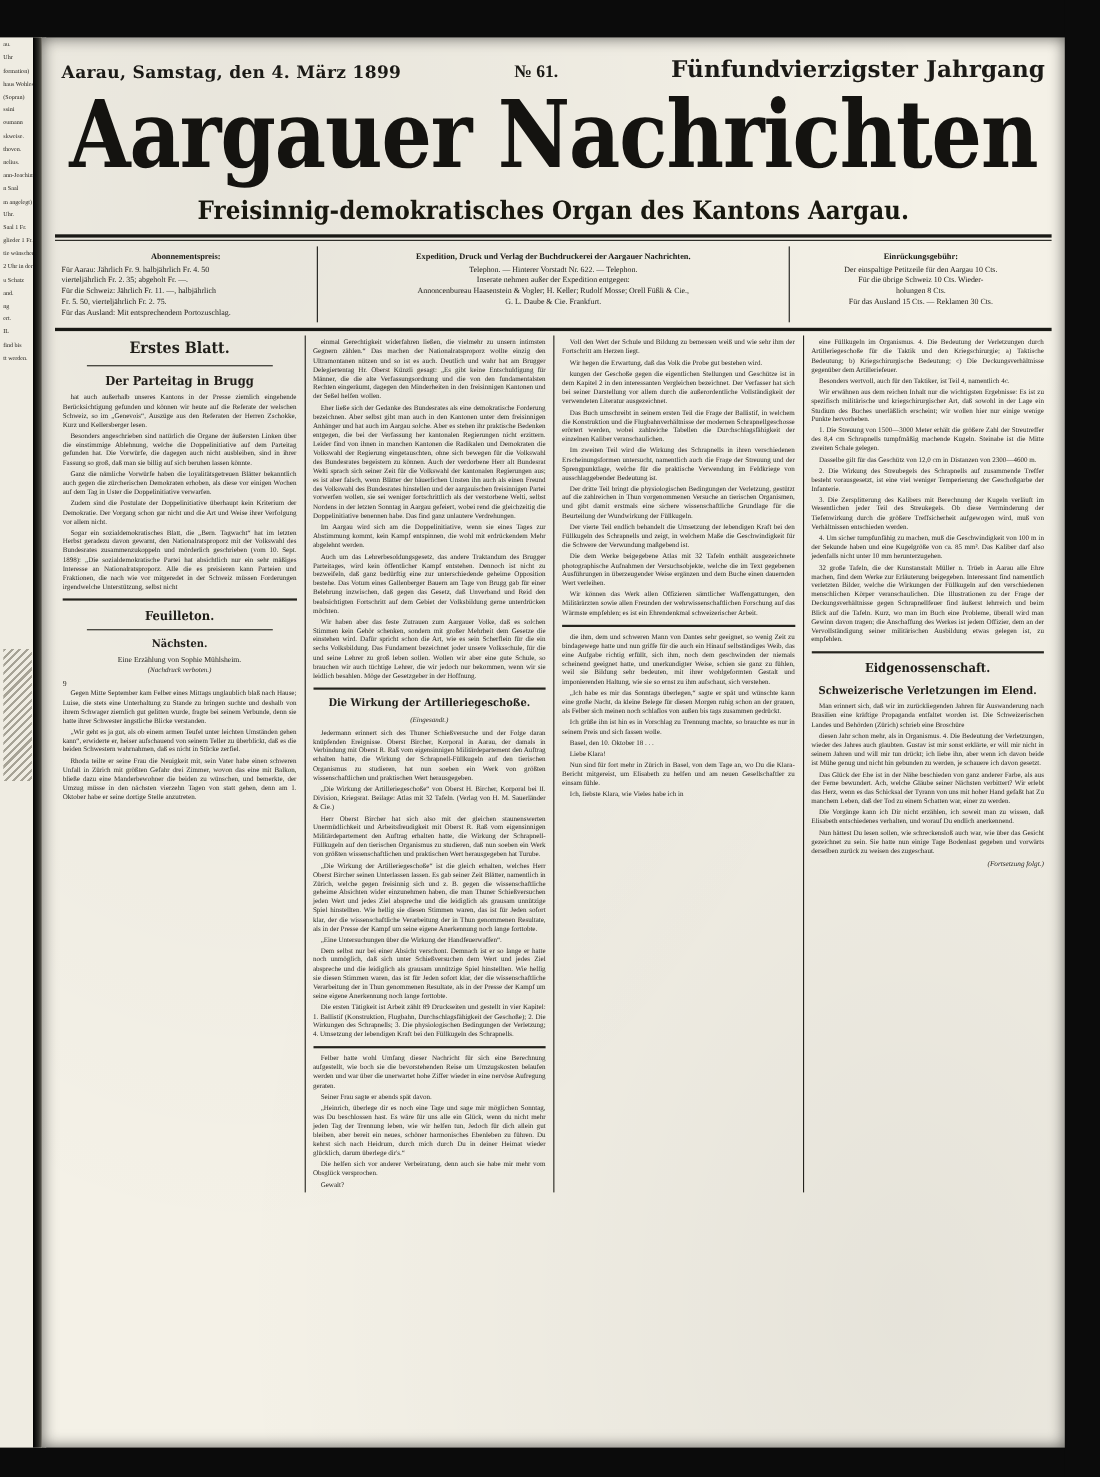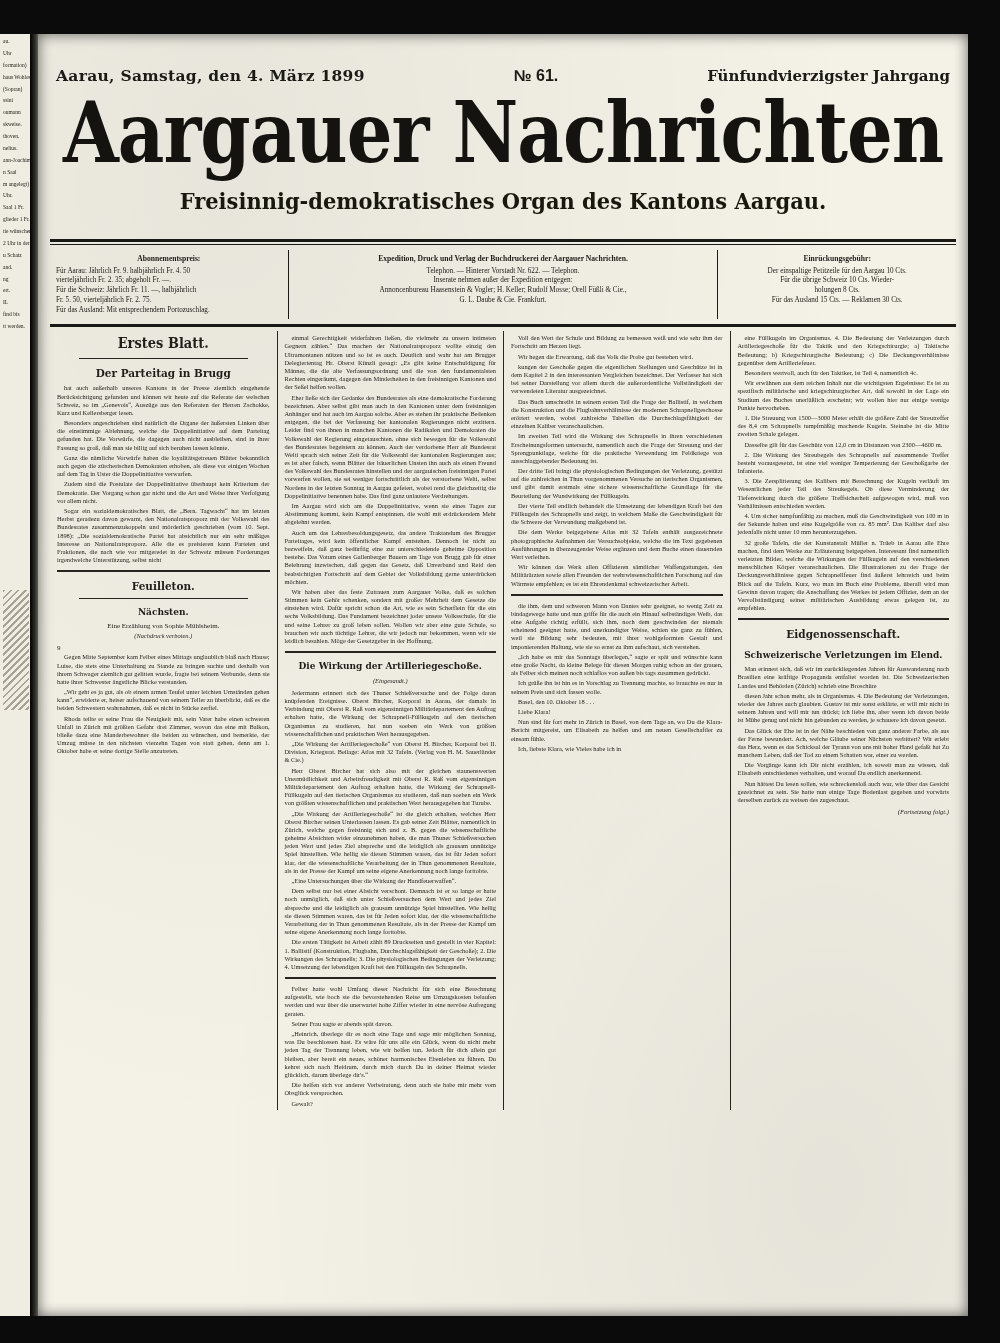--- a/index.html
+++ b/index.html
@@ -18,25 +18,25 @@
        overflow:hidden;font-size:5.5px;line-height:1.25;color:#23211c;padding:4px 3px;
        box-sizing:border-box;}
   .leftstrip .ls{display:block;margin-bottom:5px;font-family:"Liberation Serif",serif;}
   .gutter{position:absolute;left:30px;top:34px;width:12px;height:1282px;
       background:linear-gradient(90deg,#000 0%,#2a2a26 40%,#6d6a60 75%,#bdb9ac 100%);}
   .topbar{position:absolute;left:0;top:0;width:1000px;height:34px;background:#0b0b0b;}
   .botbar{position:absolute;left:0;top:1316px;width:1000px;height:27px;background:#0b0b0b;}
   .rightbar{position:absolute;left:968px;top:0;width:32px;height:1343px;background:#0b0b0b;}
 
   
-  .mh{position:relative;padding:16px 18px;}
+  .mh{position:relative;padding:0 18px;}
   .mhline{display:flex;justify-content:space-between;align-items:flex-end;padding-top:16px;}
   .fr{font-family:"DejaVu Serif",serif;font-weight:bold;font-size:15.5px;letter-spacing:.3px;color:#1b1a16;}
-  .issue{font-family:Liberation Sans, sans-serif;font-weight:bold;font-size:16px;color:#1b1a16;}
-  .year{font-family:"DejaVu Serif",serif;font-weight:bold;font-size:15px;color:#1b1a16;}
+  .issue{font-family:Liberation Serif, serif;font-weight:bold;font-size:16px;color:#1b1a16;}
+  .year{font-family:"DejaVu Serif",serif;font-weight:bold;font-size:21px;color:#1b1a16;}
   .title{text-align:center;font-family:"DejaVu Serif",serif;font-weight:bold;
      font-size:72px;line-height:1.02;letter-spacing:-1px;color:#141310;margin-top:4px;
      transform:scaleY(1.18);transform-origin:center top;}
   .subtitle{text-align:center;font-family:"DejaVu Serif",serif;font-weight:bold;font-size:21px;
      color:#19180f;margin-top:26px;transform:scaleY(1.1);}
   .rulethick{height:3px;background:#1a1a16;margin:10px 12px 0 12px;}
   .rulethin{height:1px;background:#1a1a16;margin:2px 12px 0 12px;}
 
   
   .infobar{display:flex;margin:5px 12px 0 12px;font-size:7.2px;line-height:1.35;color:#1c1b16;}

